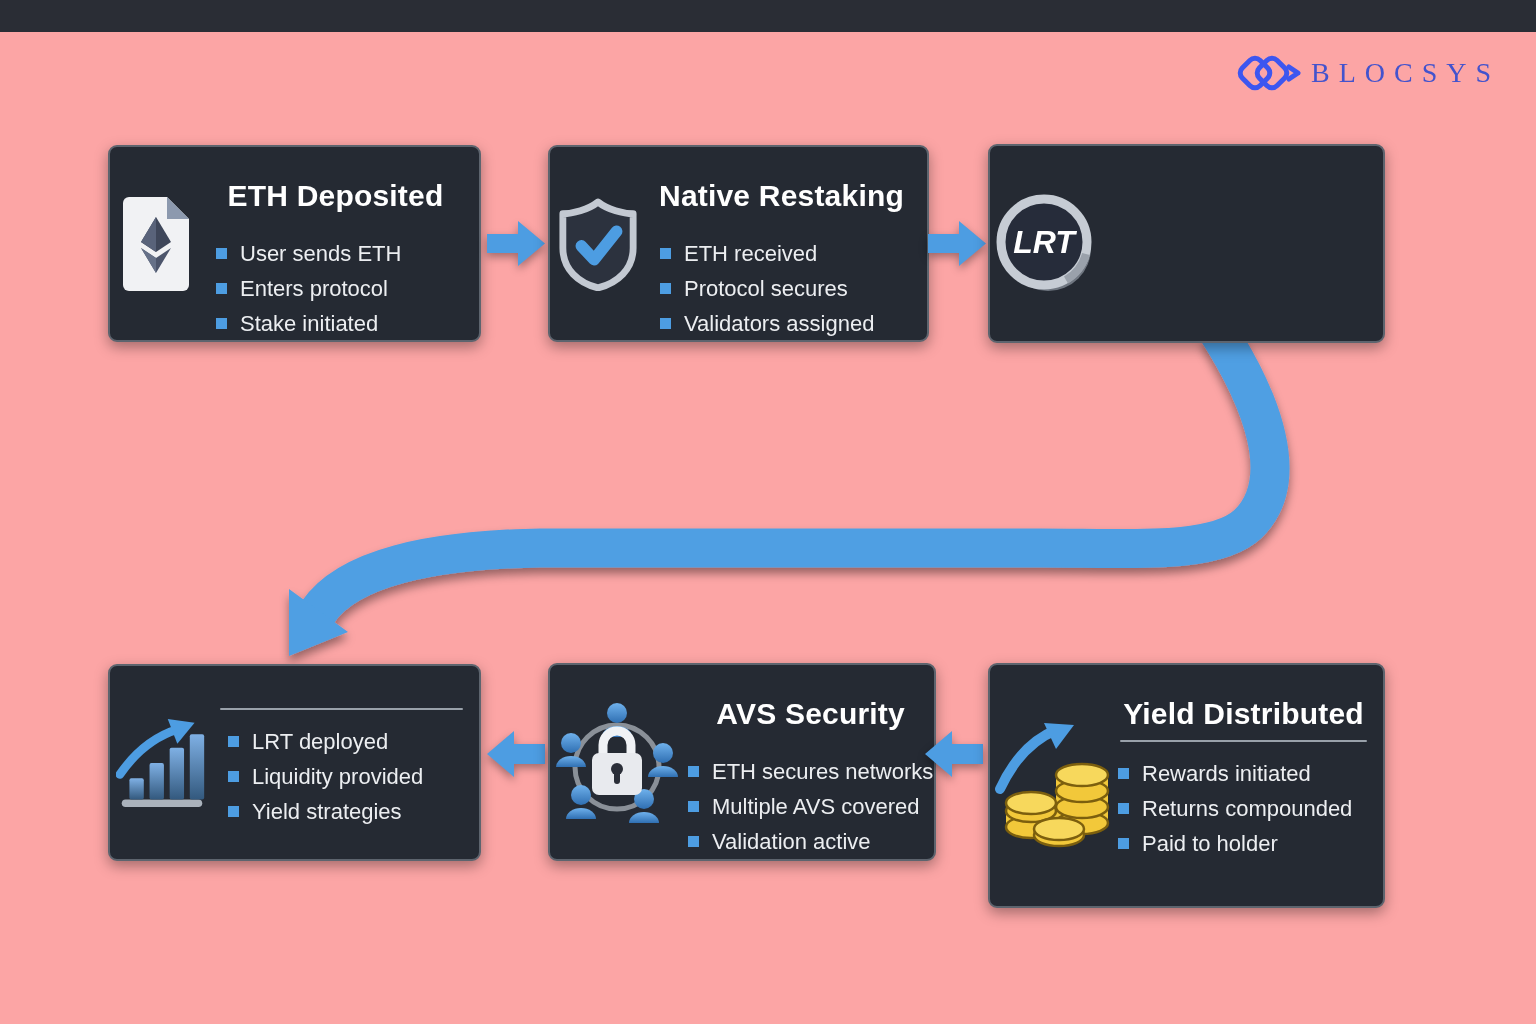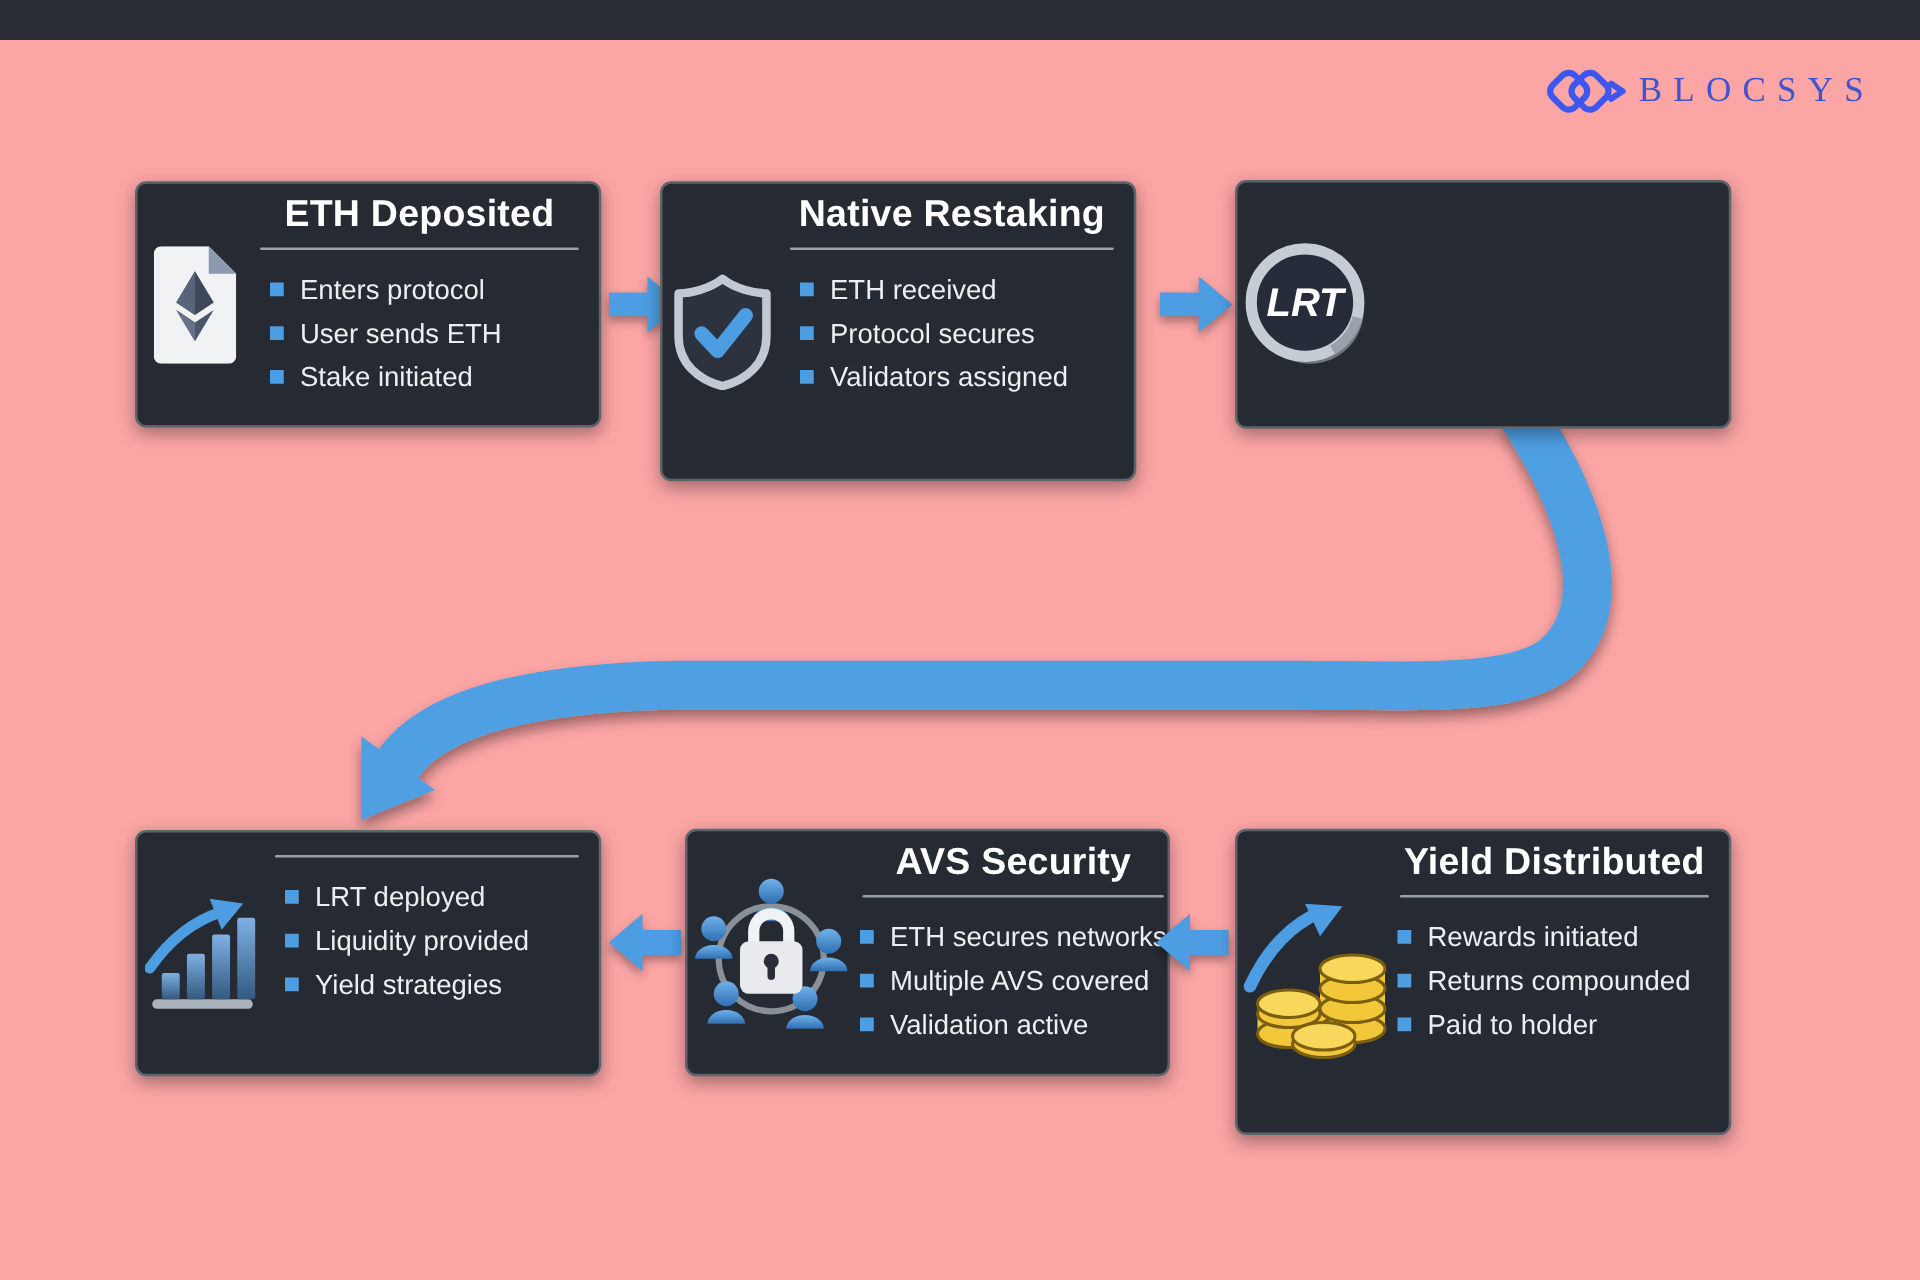--- a/index.html
+++ b/index.html
@@ -16,21 +16,21 @@
     font-size:28px;letter-spacing:9px;color:#4353cd;font-weight:400;
   }
   
   .box{
     position:absolute;box-sizing:border-box;
     background:#252a33;border:2px solid #5d646e;border-radius:9px;
     box-shadow:0 5px 14px rgba(0,0,0,.35);
   }
   .box-body{display:flex;height:100%;align-items:stretch;}
   .icon-area{display:flex;align-items:center;justify-content:center;flex:0 0 auto;font-style:italic;}
-  .content{flex:1;padding:8px 14px 10px 4px;display:flex;flex-direction:column;}
+  .content{flex:1;padding:32px 14px 10px 4px;display:flex;flex-direction:column;}
   .title{
     color:#ffffff;font-size:30px;font-weight:bold;text-align:center;
     line-height:1.1;letter-spacing:.2px;
   }
   .divider{height:2px;background:#99a1aa;margin:10px 2px 14px 2px;border-radius:1px;}
   ul.bullets{list-style:none;margin:0;padding:0 0 0 10px;}
   ul.bullets li{
     display:flex;align-items:center;gap:13px;
     color:#eceef1;font-size:22px;line-height:35px;white-space:nowrap;
   }
@@ -79,40 +79,40 @@
           <path d="M18 51 L33 61 L48 51 L33 76 Z" fill="#4c556b"></path>
           <path d="M18 51 L33 61 L33 76 Z" fill="#667188"></path>
         </svg>
       </div>
       <div class="content">
         <div class="title">ETH Deposited</div>
         <div class="divider"></div>
         <ul class="bullets">
           <li>
               <span class="bullet-sq"></span>
+              <span>User sends ETH</span>
+            </li>
+          <li>
+              <span class="bullet-sq"></span>
               <span>Enters protocol</span>
-            </li>
-          <li>
-              <span class="bullet-sq"></span>
-              <span>User sends ETH</span>
             </li>
           <li>
               <span class="bullet-sq"></span>
               <span>Stake initiated</span>
             </li>
         </ul>
       </div>
     </div>
   </div>
 
   <svg class="block-arrow" style="left:487px;top:189px" width="58" height="45" viewBox="0 0 58 45">
     <polygon points="0,13 31,13 31,0 58,22.5 31,45 31,32 0,32" fill="#4d9de2"></polygon>
   </svg>
 
-  <div class="box" style="left:528px;top:113px;width:381px;height:240px">
+  <div class="box" style="left:548px;top:113px;width:381px;height:197px">
     <div class="box-body">
       <div class="icon-area" style="width:96px">
         <svg width="82" height="94" viewBox="0 0 84 96">
           <path d="M42 5 C52 13 68 17 78 17 V52 C78 74 62 88 42 93 C22 88 6 74 6 52 V17 C16 17 32 13 42 5 Z" fill="#2c323e" stroke="#c3c9d2" stroke-width="7" stroke-linejoin="round"></path>
           <path d="M25 50 L38 64 L61 35" fill="none" stroke="#4d9de2" stroke-width="12" stroke-linecap="round" stroke-linejoin="round"></path>
         </svg>
       </div>
       <div class="content">
         <div class="title">Native Restaking</div>
         <div class="divider"></div>

